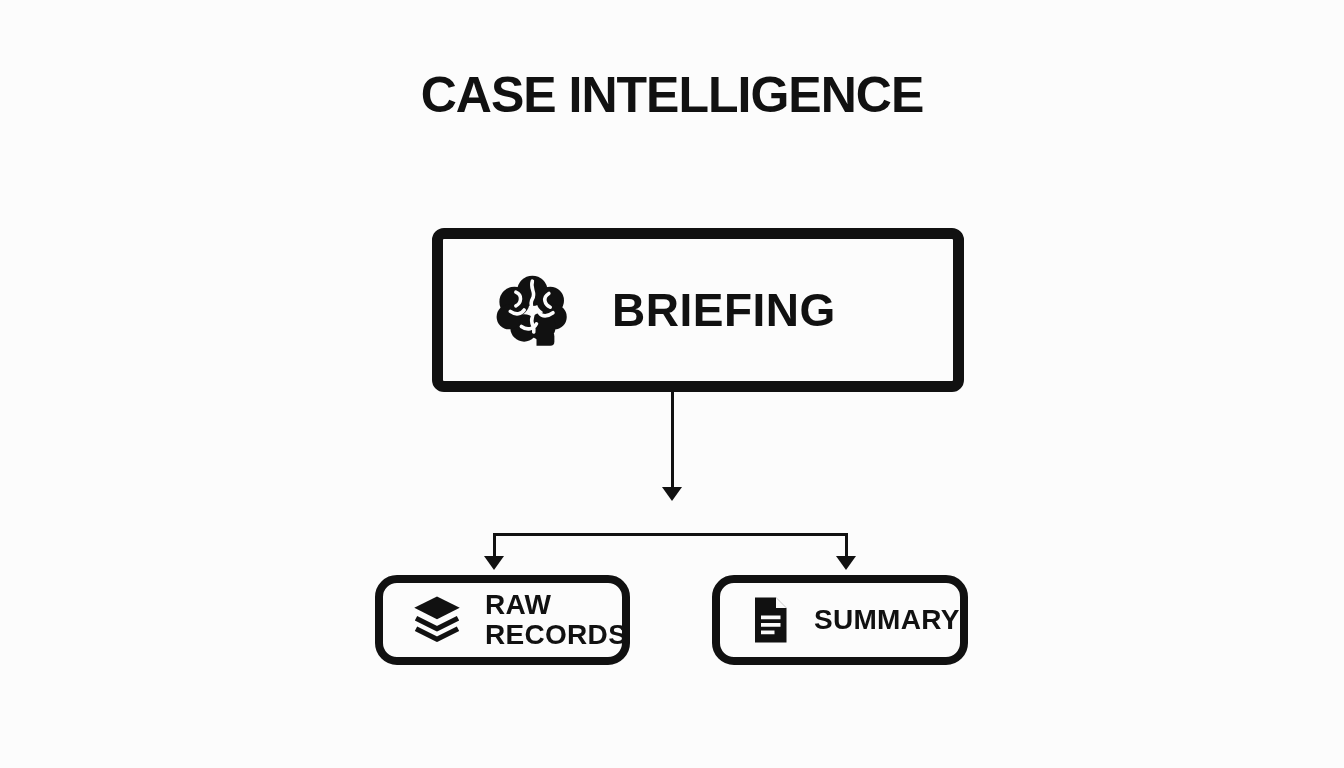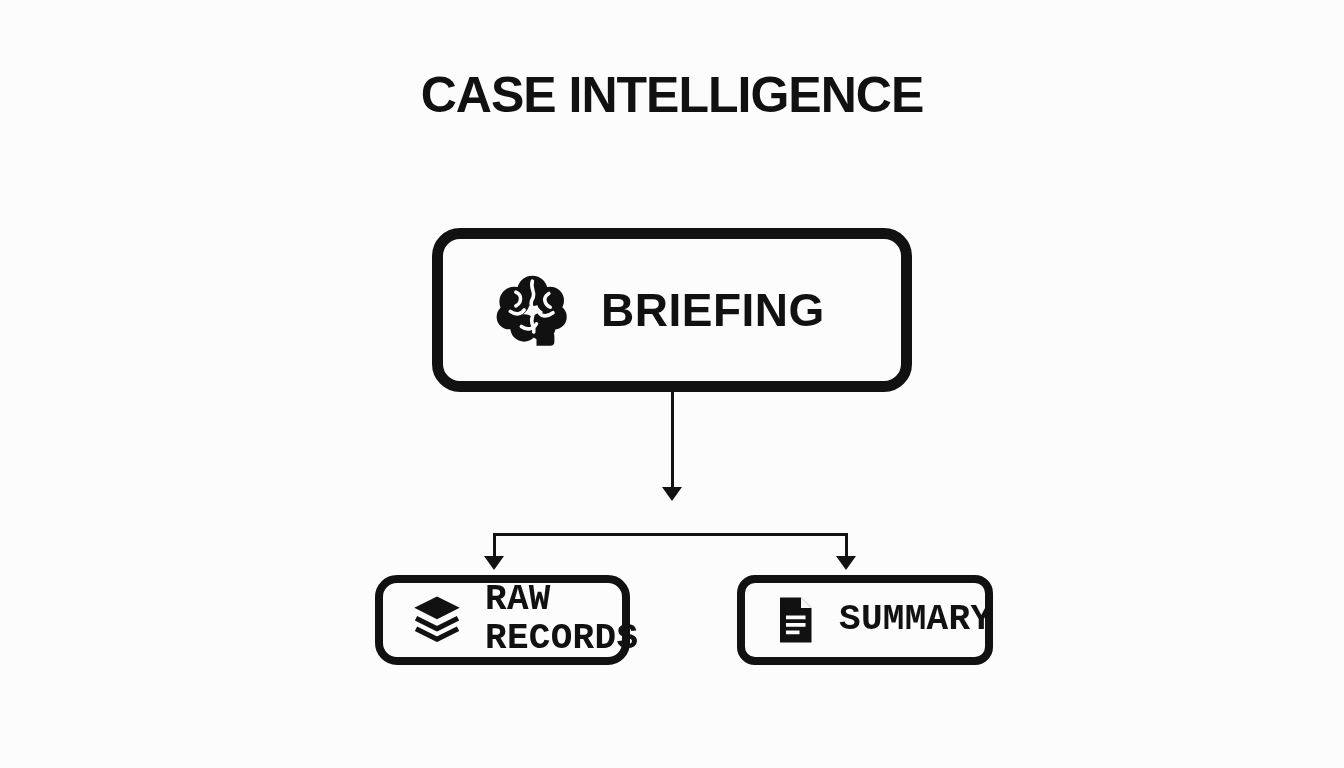--- a/index.html
+++ b/index.html
@@ -33,51 +33,50 @@
   
   .node{
     position:absolute;
     display:flex;
     align-items:center;
     background:var(--background);
     border:solid var(--ink);
   }
   .node-root{
     left:432px; top:228px;
-    width:480px; height:164px;
+    width:532px; height:164px;
     border-width:11px;
-    border-radius:28px;
-    gap:26px;
+    border-radius:12px;
+    gap:37px;
     padding-left:44px;
   }
   .node-root .node-label{
     font-size:46px;
     font-weight:800;
     letter-spacing:0.5px;
   }
   .node-child{
     border-width:8px;
     border-radius:22px;
     gap:20px;
     padding-left:26px;
   }
   .node-left{
     left:375px; top:575px;
     width:255px; height:90px;
   }
   .node-right{
-    left:737px; top:575px;
-    width:256px; height:90px;border-radius:18px;
+    left:712px; top:575px;
+    width:256px; height:90px;
   }
   .node-child .node-label{
-    font-size:36px;
+    font-size:28px;
     font-weight:800;
     line-height:1.08;
     letter-spacing:0.3px;
-    font-family:Liberation Mono, monospace;
   }
   .node-left .node-label{
     max-width:140px; 
   }
   .icon{display:flex;align-items:center;justify-content:center;color:var(--ink);}
   .icon svg{display:block;}
   
   .line{
     position:absolute;
     background:var(--ink);

